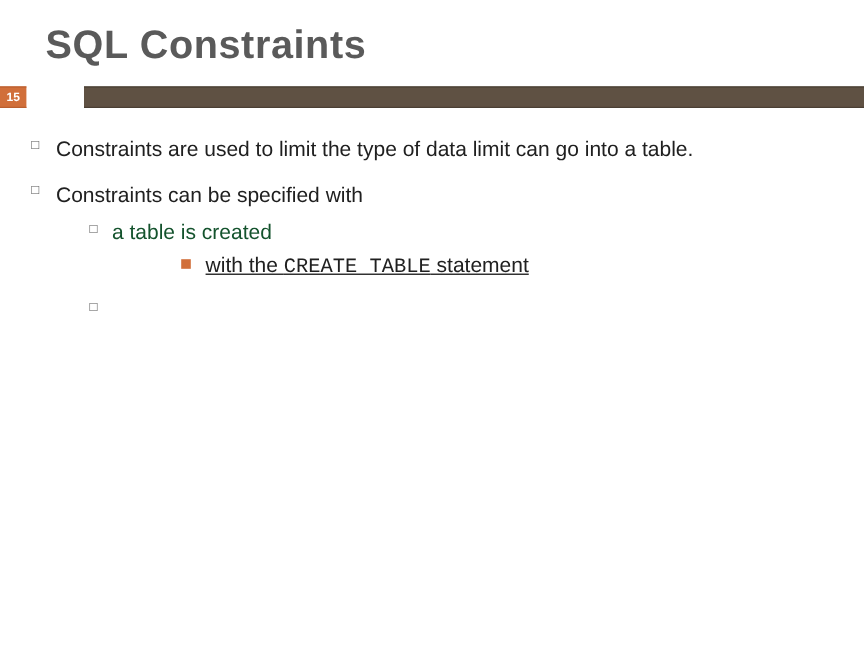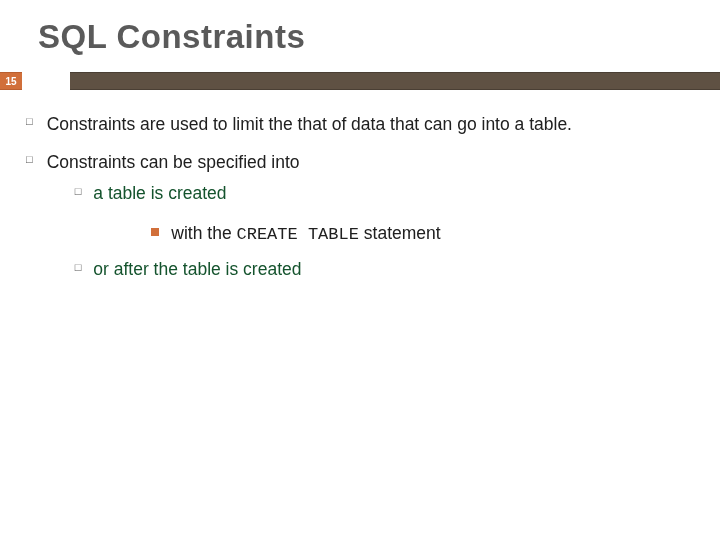--- a/index.html
+++ b/index.html
@@ -32,21 +32,21 @@
   .content { padding: 20px 30px 0 26px; }
   ul { list-style: none; }
   li { display: flex; align-items: flex-start; }
   .b1 { font-size: 11px; color: #555; margin-right: 14px; line-height: 22px; }
   .t1 { font-size: 17.5px; color: #202020; line-height: 28px; }
   .lvl1 > li { margin-bottom: 10px; }
   .lvl2 { margin-top: 4px; }
   .lvl2 > li { margin-bottom: 4px; }
   .b2 { font-size: 11px; color: #555; margin-left: 28px; margin-right: 12px; line-height: 22px; }
   .t2 { font-size: 17.5px; color: #14532d; line-height: 26px; }
-  .lvl3 { margin-top: 14px; }
+  .lvl3 { margin-top: 2px; text-decoration: underline; }
   .lvl3 > li { margin-bottom: 4px; }
   .b3 { width: 8px; height: 8px; background: #d16f3a; margin-left: 58px; margin-right: 12px; margin-top: 8px; flex-shrink: 0; }
   .t3 { font-size: 17.5px; color: #202020; line-height: 26px; }
   .mono { font-family: "Courier New", Courier, monospace; font-size: 17px; }
   .stack { display: flex; flex-direction: column; flex: 1; }
 </style>
 </head>
 <body>
 
 <div class="slide">
@@ -56,48 +56,47 @@
   <div class="bar-wrap">
     <div class="page-num">15</div>
     <div class="bar-fill"></div>
   </div>
 
   <div class="content">
     <ul class="lvl1">
 
       <li>
         <span class="b1">□</span>
-        <span class="t1">Constraints are used to limit the that of data that can go into a table.</span>
+        <span class="t1">Constraints are used to limit the type of data limit can go into a table.</span>
       </li>
 
       <li>
         <span class="b1">□</span>
         <div class="stack">
-          <span class="t1">Constraints can be specified into</span>
+          <span class="t1">Constraints can be specified with</span>
 
           <ul class="lvl2">
             <li>
               <span class="b2">□</span>
               <div class="stack">
                 <span class="t2">a table is created</span>
                 <ul class="lvl3">
                   <li>
                     <span class="b3"></span>
                     <span class="t3">
                       <span>with the </span><span class="mono">CREATE TABLE</span><span>  statement</span>
                     </span>
                   </li>
                 </ul>
               </div>
             </li>
 
             <li>
               <span class="b2">□</span>
               <div class="stack">
-                <span class="t2">or after the table is created</span>
               </div>
             </li>
           </ul>
 
         </div>
       </li>
 
     </ul>
   </div>
 </div>

